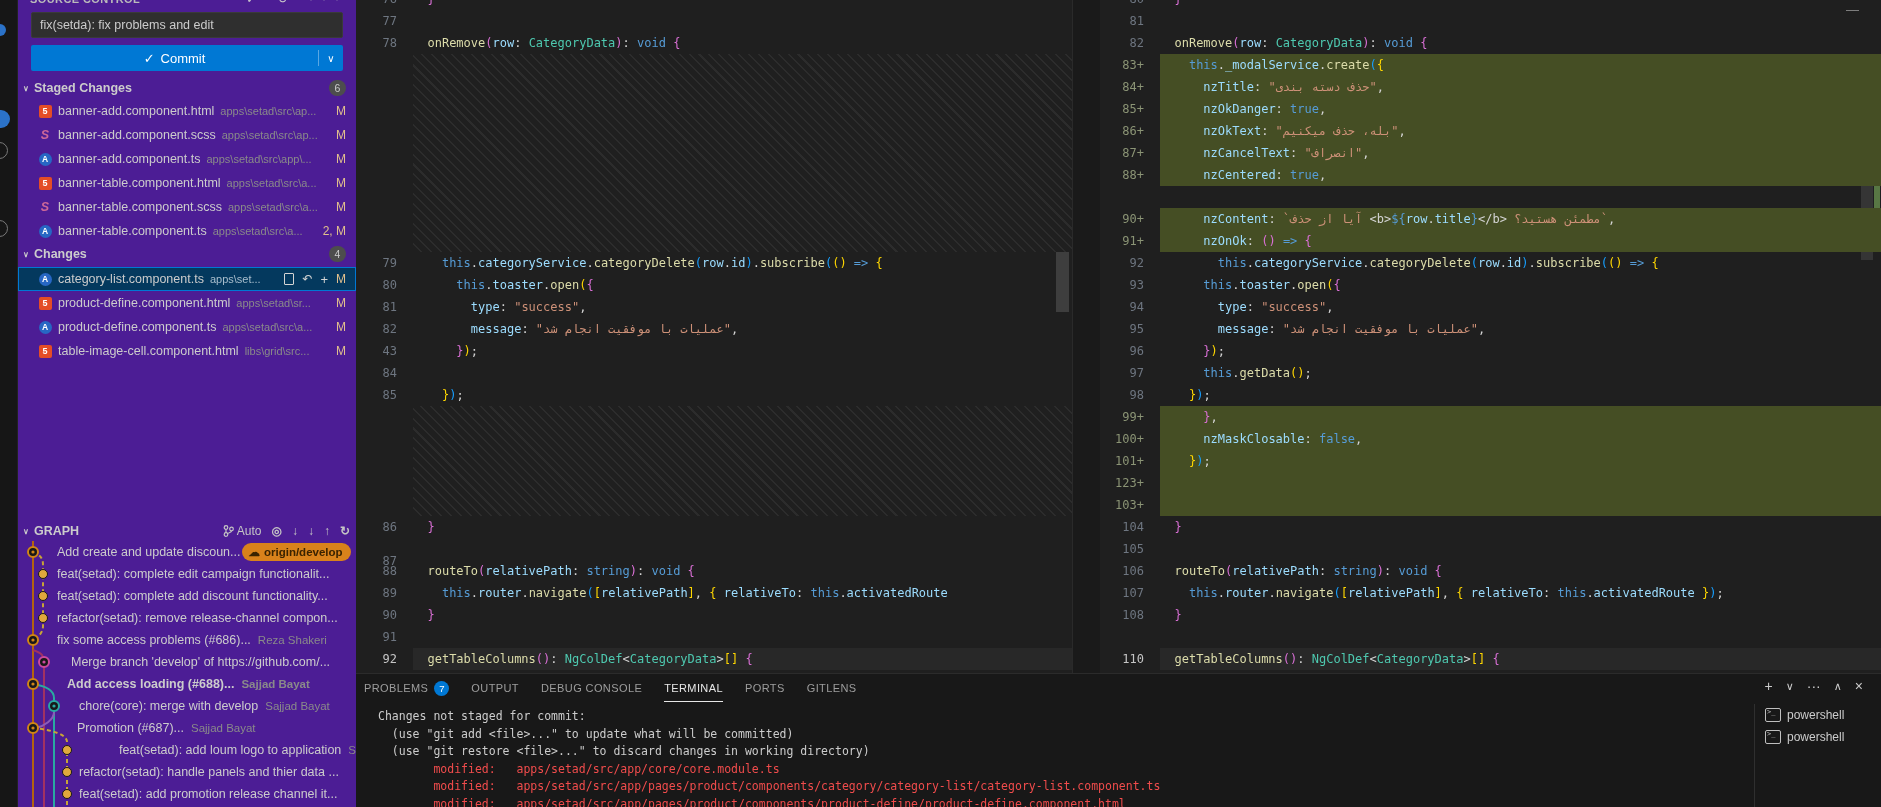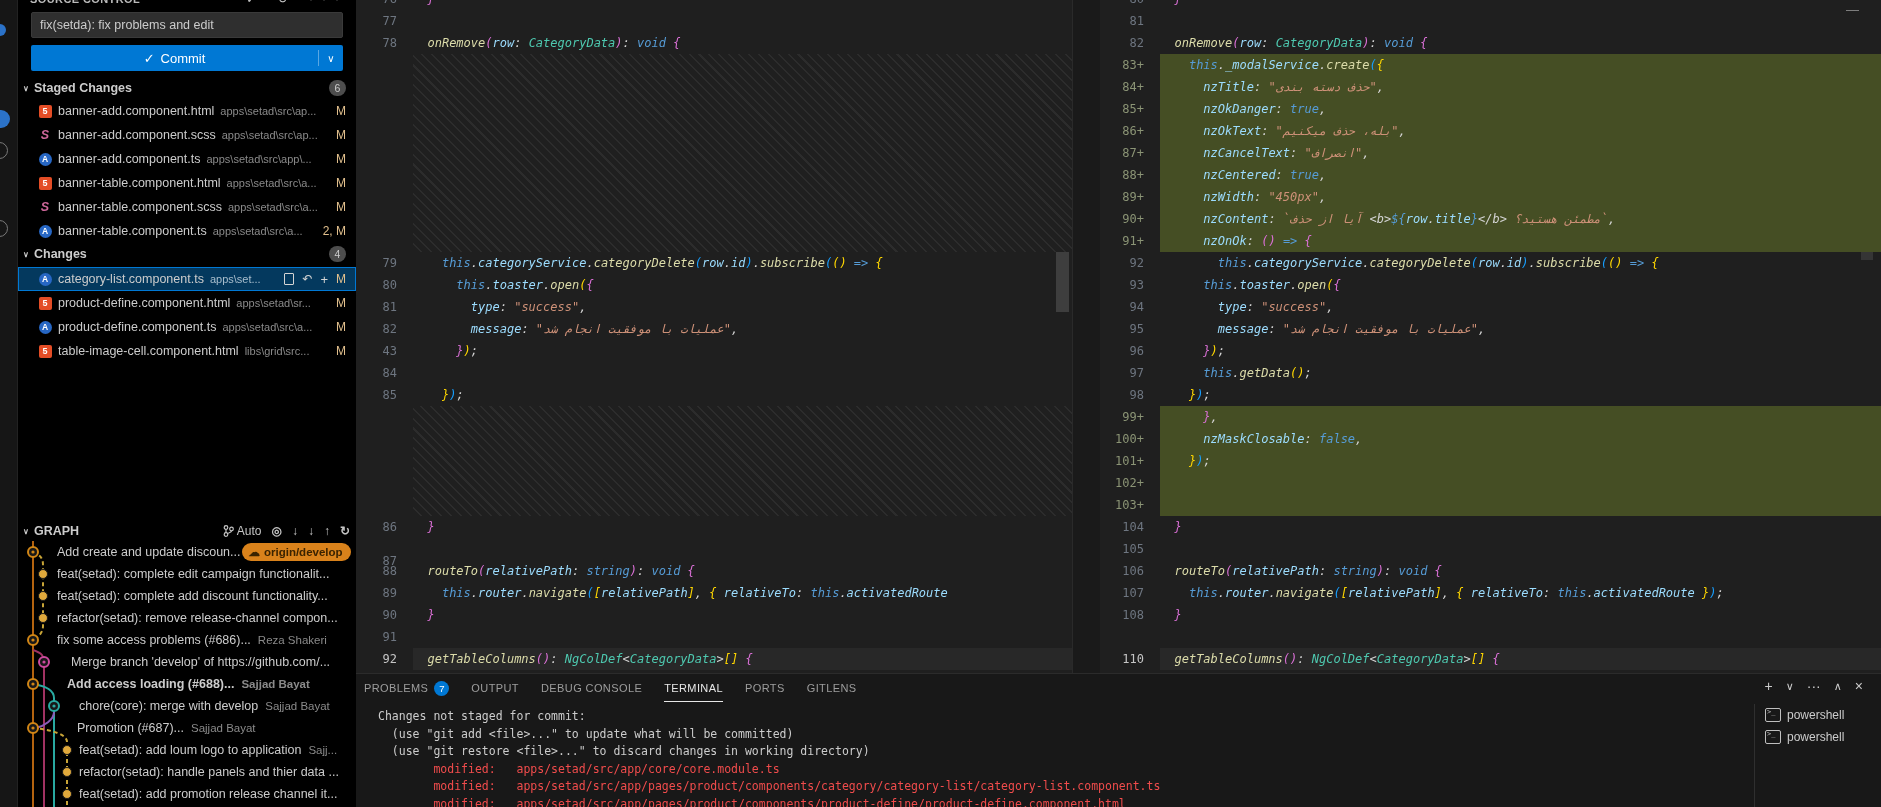--- a/index.html
+++ b/index.html
@@ -2,21 +2,21 @@
 <html><head>
 <meta charset="utf-8">
 <style>
   html,body{margin:0;padding:0;background:#111;}
   #app{position:relative;width:1881px;height:807px;overflow:hidden;background:#1f1f1f;
        font-family:"Liberation Sans",sans-serif;color:#cccccc;-webkit-font-smoothing:antialiased;}
   
   #activitybar{position:absolute;left:0;top:0;width:17px;height:807px;background:#161616;border-right:1px solid #222;overflow:hidden;}
   .ab-badge{position:absolute;border-radius:50%;}
   
-  #sidebar{position:absolute;left:18px;top:0;width:338px;height:807px;background:#000000;overflow:hidden;}
+  #sidebar{position:absolute;left:18px;top:0;width:338px;height:807px;background:#4c1d95;overflow:hidden;}
   #scm-header{position:absolute;left:0;top:0;width:100%;height:10px;overflow:hidden;}
   #scm-header .hdr-ttl{position:absolute;left:12px;top:-7px;font-size:11px;font-weight:bold;color:#bbbbbb;letter-spacing:.4px;}
   #scm-header .hdr-icos{position:absolute;right:8px;top:-8px;font-size:12px;color:#cccccc;letter-spacing:9px;}
   #commit-input{position:absolute;left:13px;top:12px;width:312px;height:26px;background:#2f2f2f;border:1px solid #3a3a3a;
       border-radius:2px;color:#cccccc;font-size:12.5px;font-family:"Liberation Sans",sans-serif;padding:0 8px;box-sizing:border-box;outline:none;}
   #commit-btn{position:absolute;left:13px;top:45px;width:312px;height:26px;background:var(--accent);border-radius:2px;
       display:flex;align-items:center;cursor:pointer;}
   #commit-btn .main{flex:1;display:flex;align-items:center;justify-content:center;gap:6px;color:#fff;font-size:13px;}
   #commit-btn .divider{width:1px;height:16px;background:rgba(255,255,255,.35);}
   #commit-btn .chev{width:24px;text-align:center;color:#fff;font-size:10px;}
@@ -51,21 +51,21 @@
   .gpill{display:inline-flex;align-items:center;gap:4px;background:var(--pill);color:#3a2300;font-size:11.5px;font-weight:bold;
       border-radius:9px;padding:1px 8px 2px 6px;margin-left:2px;height:15px;}
   
   #editor{position:absolute;left:356px;top:0;width:1525px;height:673px;background:#1f1f1f;overflow:hidden;}
   .pane{position:absolute;top:0;bottom:0;overflow:hidden;background:#1f1f1f;}
   #pane-left{left:0;width:716px;}
   #pane-right{left:744px;width:781px;}
   #sash{position:absolute;left:716px;top:0;bottom:0;width:28px;background:#1a1a1a;border-left:1px solid #2a2a2a;}
   .crow{position:absolute;left:0;width:100%;height:22px;display:flex;}
   .gut{flex:none;text-align:right;font-family:"DejaVu Sans Mono",monospace;font-size:12px;line-height:22px;color:#6e7681;box-sizing:border-box;}
-  .cont{flex:1;font-family:"DejaVu Sans Mono",monospace;font-size:12px;line-height:22px;white-space:pre;overflow:hidden;font-style:italic;}
+  .cont{flex:1;font-family:"DejaVu Sans Mono",monospace;font-size:12px;line-height:22px;white-space:pre;overflow:hidden;}
   .cont.added{background:var(--added-bg);}
   .crow.added .gut{color:#8b9475;}
   .cont.cur{background:#282828;}
   .crow.cur .gut{color:#c6c6c6;}
   .hatch{position:absolute;background:repeating-linear-gradient(45deg,#1f1f1f 0 5.5px,#2c2c2c 5.5px 7px);}
   .c-w{color:#d4d4d4}.c-kw{color:#569cd6}.c-fn{color:#dcdcaa}.c-pr{color:#9cdcfe}
   .c-ty{color:#4ec9b0}.c-st{color:#ce9178}.c-b1{color:#ffd700}.c-b2{color:#da70d6}.c-b3{color:#179fff}
   #sb-left{position:absolute;left:700px;top:212px;width:13px;height:100px;background:rgba(121,121,121,.35);}
   #minimize-glyph{position:absolute;right:22px;top:2px;color:#8a8a8a;font-size:13px;}
   #sb-right{position:absolute;right:8px;top:60px;width:12px;height:200px;background:rgba(121,121,121,.25);}
@@ -296,21 +296,21 @@
           <span class="gauth">Sajjad Bayat</span>
         </div>
         <div class="grow" style="top: 695px; padding-left: 61px;">
           <span class="gmsg">chore(core): merge with develop</span>
           <span class="gauth">Sajjad Bayat</span>
         </div>
         <div class="grow" style="top: 717px; padding-left: 59px;">
           <span class="gmsg">Promotion (#687)...</span>
           <span class="gauth">Sajjad Bayat</span>
         </div>
-        <div class="grow" style="top: 739px; padding-left: 61px;">
+        <div class="grow" style="top: 739px; padding-left: 61px; justify-content: center;">
           <span class="gmsg">feat(setad): add loum logo to application</span>
           <span class="gauth">Sajj...</span>
         </div>
         <div class="grow" style="top: 761px; padding-left: 61px;">
           <span class="gmsg">refactor(setad): handle panels and thier data ...</span>
         </div>
         <div class="grow" style="top: 783px; padding-left: 61px;">
           <span class="gmsg">feat(setad): add promotion release channel it...</span>
         </div>
       </div>
@@ -425,24 +425,20 @@
           <span class="cont added"><span class="c-w">      </span><span class="c-pr">nzOkText</span><span class="c-w">: </span><span class="c-st">"بله، حذف میکنیم"</span><span class="c-w">,</span></span>
         </div>
         <div class="crow added" style="top: 142px;">
           <span class="gut" style="width: 60px; padding-right: 16px;">87+</span>
           <span class="cont added"><span class="c-w">      </span><span class="c-pr">nzCancelText</span><span class="c-w">: </span><span class="c-st">"انصراف"</span><span class="c-w">,</span></span>
         </div>
         <div class="crow added" style="top: 164px;">
           <span class="gut" style="width: 60px; padding-right: 16px;">88+</span>
           <span class="cont added"><span class="c-w">      </span><span class="c-pr">nzCentered</span><span class="c-w">: </span><span class="c-kw">true</span><span class="c-w">,</span></span>
         </div>
-        <div class="crow added" style="top: 186px;">
-          <span class="gut" style="width: 60px; padding-right: 16px;">89+</span>
-          <span class="cont added"><span class="c-w">      </span><span class="c-pr">nzWidth</span><span class="c-w">: </span><span class="c-st">"450px"</span><span class="c-w">,</span></span>
-        </div>
         <div class="crow added" style="top: 208px;">
           <span class="gut" style="width: 60px; padding-right: 16px;">90+</span>
           <span class="cont added"><span class="c-w">      </span><span class="c-pr">nzContent</span><span class="c-w">: </span><span class="c-st">`آیا از حذف </span><span class="c-w">&lt;b&gt;</span><span class="c-kw">${</span><span class="c-pr">row</span><span class="c-w">.</span><span class="c-pr">title</span><span class="c-kw">}</span><span class="c-w">&lt;/b&gt;</span><span class="c-st"> مطمئن هستید؟`</span><span class="c-w">,</span></span>
         </div>
         <div class="crow added" style="top: 230px;">
           <span class="gut" style="width: 60px; padding-right: 16px;">91+</span>
           <span class="cont added"><span class="c-w">      </span><span class="c-pr">nzOnOk</span><span class="c-w">: </span><span class="c-b2">(</span><span class="c-b2">)</span><span class="c-w"> </span><span class="c-kw">=&gt;</span><span class="c-w"> </span><span class="c-b2">{</span></span>
         </div>
         <div class="crow" style="top: 252px;">
           <span class="gut" style="width: 60px; padding-right: 16px;">92</span>
@@ -478,21 +474,21 @@
         </div>
         <div class="crow added" style="top: 428px;">
           <span class="gut" style="width: 60px; padding-right: 16px;">100+</span>
           <span class="cont added"><span class="c-w">      </span><span class="c-pr">nzMaskClosable</span><span class="c-w">: </span><span class="c-kw">false</span><span class="c-w">,</span></span>
         </div>
         <div class="crow added" style="top: 450px;">
           <span class="gut" style="width: 60px; padding-right: 16px;">101+</span>
           <span class="cont added"><span class="c-w">    </span><span class="c-b1">}</span><span class="c-b3">)</span><span class="c-w">;</span></span>
         </div>
         <div class="crow added" style="top: 472px;">
-          <span class="gut" style="width: 60px; padding-right: 16px;">102+</span>
+          <span class="gut" style="width: 60px; padding-right: 16px;">123+</span>
           <span class="cont added"></span>
         </div>
         <div class="crow added" style="top: 494px;">
           <span class="gut" style="width: 60px; padding-right: 16px;">103+</span>
           <span class="cont added"></span>
         </div>
         <div class="crow" style="top: 516px;">
           <span class="gut" style="width: 60px; padding-right: 16px;">104</span>
           <span class="cont"><span class="c-w">  </span><span class="c-b2">}</span></span>
         </div>

